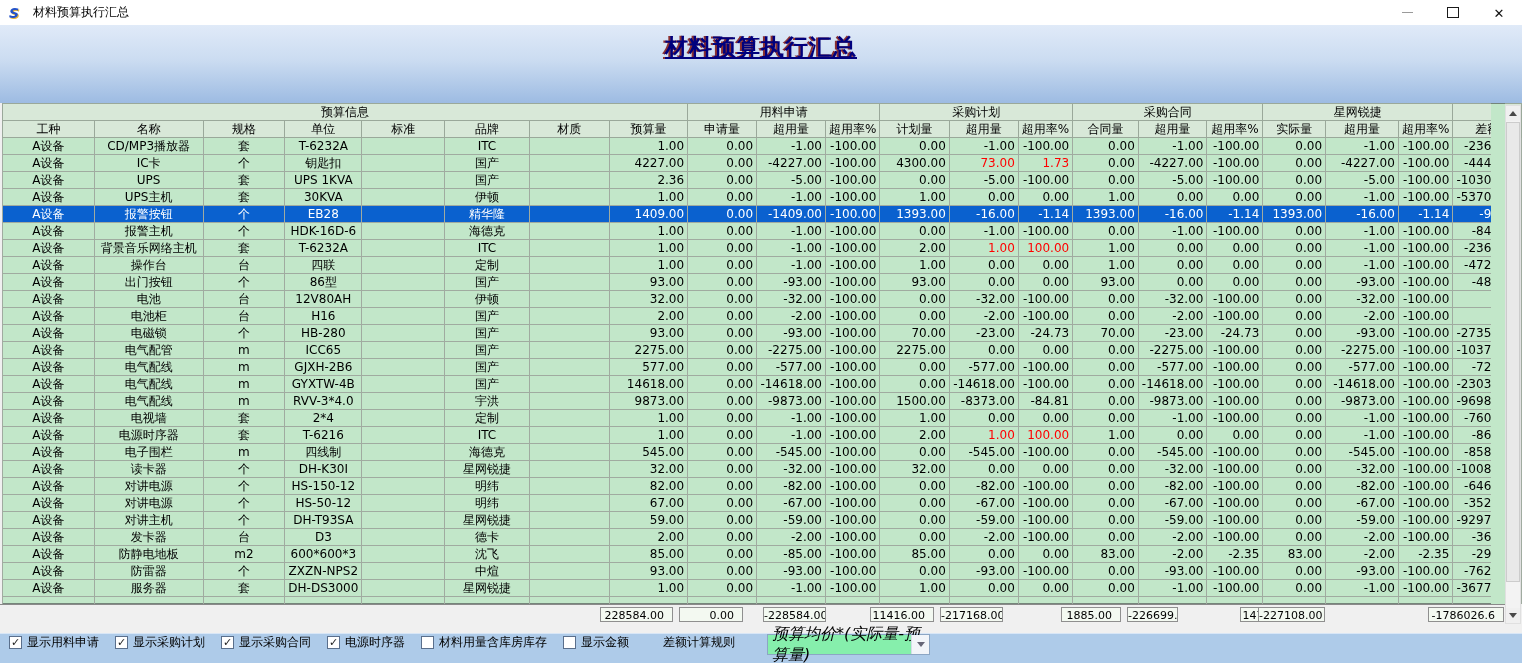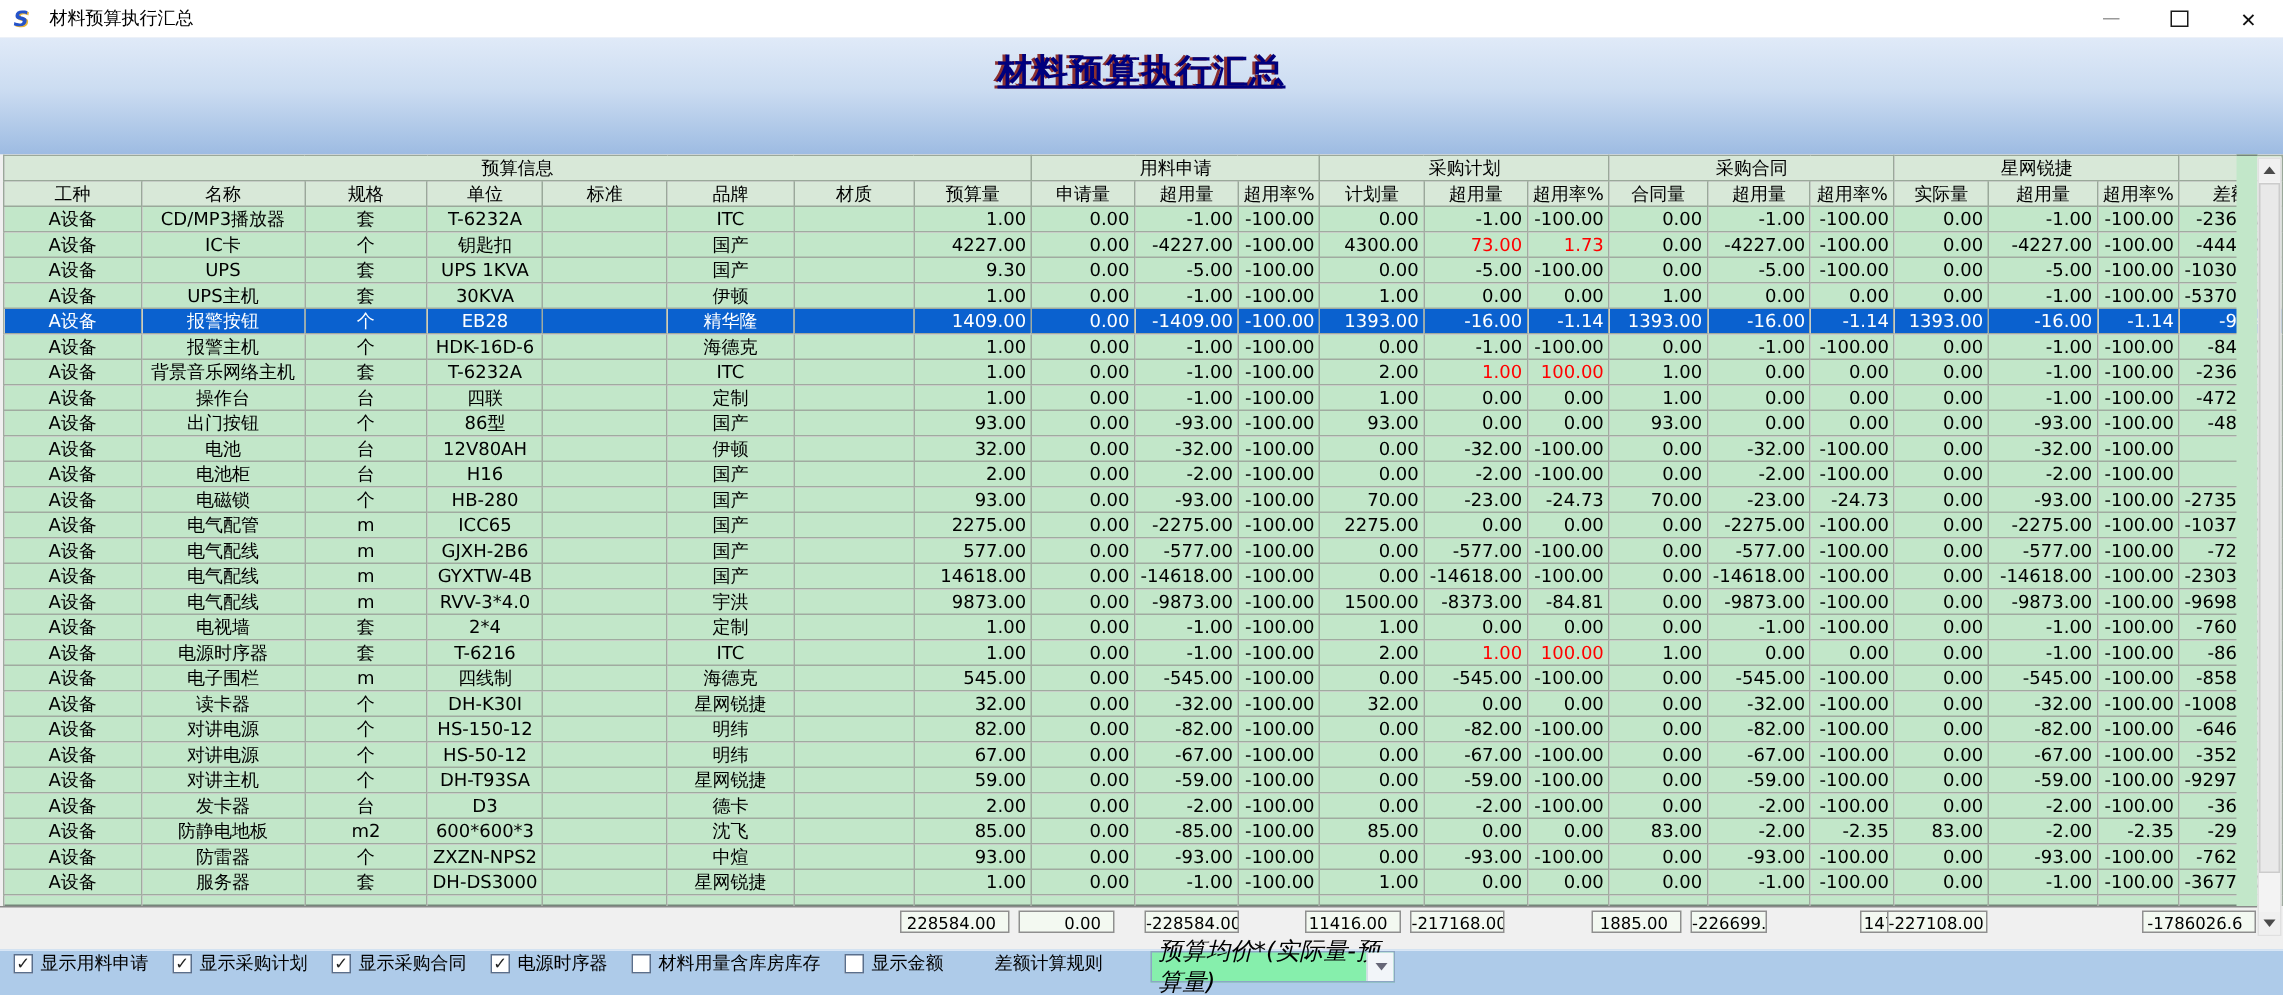--- a/index.html
+++ b/index.html
@@ -212,21 +212,21 @@
               <td class="num">-4441.00</td>
             </tr>
             <tr>
               <td>A设备</td>
               <td>UPS</td>
               <td>套</td>
               <td>UPS 1KVA</td>
               <td></td>
               <td>国产</td>
               <td></td>
-              <td class="num">9.30</td>
+              <td class="num">2.36</td>
               <td class="num">0.00</td>
               <td class="num">-5.00</td>
               <td class="num">-100.00</td>
               <td class="num">0.00</td>
               <td class="num">-5.00</td>
               <td class="num">-100.00</td>
               <td class="num">0.00</td>
               <td class="num">-5.00</td>
               <td class="num">-100.00</td>
               <td class="num">0.00</td>

